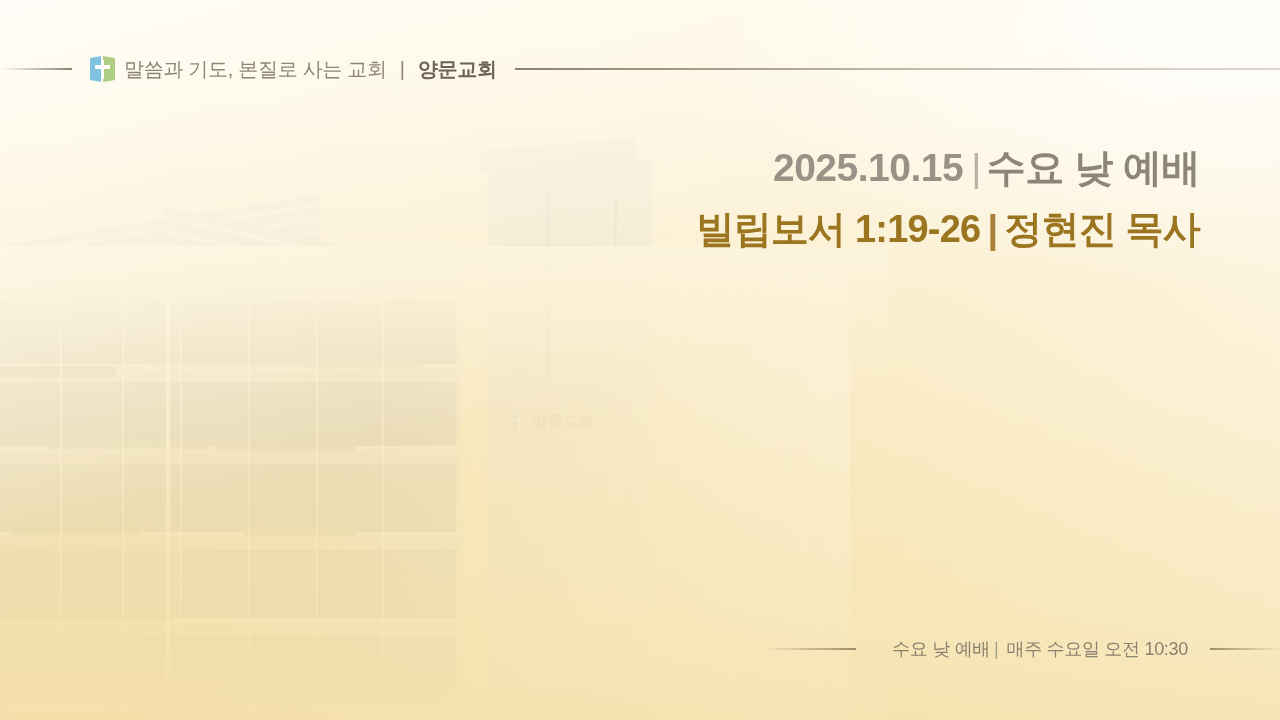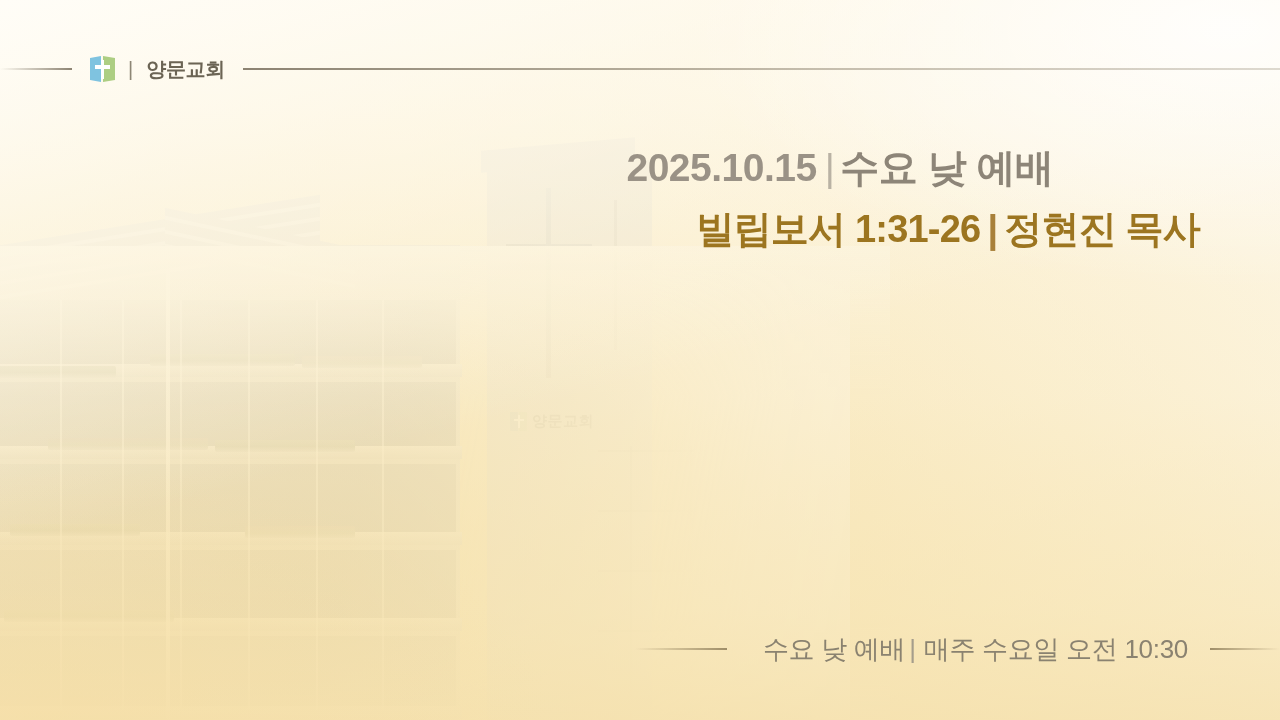--- a/index.html
+++ b/index.html
@@ -297,21 +297,20 @@
     width: 720px;
     text-align: right;
   }
   .eyebrow {
     font-size: 39px;
     font-weight: 700;
     color: #9a9286;
     letter-spacing: -0.5px;
     line-height: 1.05;
     white-space: nowrap;
-    text-align: center;
   }
   .eyebrow .bar {
     color: #b9b2a4;
     font-weight: 400;
     margin: 0 6px 0 8px;
   }
   .eyebrow .service {
     color: #8d8578;
   }
   .sermon-title {
@@ -353,21 +352,21 @@
     background: linear-gradient(90deg, rgba(150,133,96,0.0), rgba(143,126,90,0.85));
     flex: 0 0 auto;
   }
   .footer-rule.tail {
     background: linear-gradient(90deg, rgba(143,126,90,0.85), rgba(150,133,96,0.0));
     width: 70px;
     margin-left: 22px;
     margin-right: 0;
   }
   .footer-text {
-    font-size: 26px;
+    font-size: 18px;
     color: #8a8270;
     letter-spacing: -0.3px;
     margin-left: 36px;
     white-space: nowrap;
   }
   .footer-text .bar {
     color: #a59d8b;
     margin: 0 8px 0 4px;
   }
 </style>
@@ -463,34 +462,35 @@
 
   <div class="header">
     <div class="rule left"></div>
     <div class="header-brand">
       <span class="logo">
         <span class="panel-l"></span>
         <span class="panel-r"></span>
         <span class="cross-vert"></span>
         <span class="cross-horz"></span>
       </span>
+      <span class="header-tagline">말씀과 기도, 본질로 사는 교회</span>
       <span class="header-sep">|</span>
       <span class="header-church">양문교회</span>
     </div>
     <div class="rule right"></div>
   </div>
 
   <div class="content">
     <div class="eyebrow">
       <span>2025.10.15</span><span class="bar">|</span><span class="service">수요 낮 예배</span>
     </div>
 
 
     <div class="scripture">
-      <span>빌립보서 1:31-26</span><span class="bar">|</span><span>정현진 목사</span>
+      <span>빌립보서 1:19-26</span><span class="bar">|</span><span>정현진 목사</span>
     </div>
   </div>
 
   <div class="footer">
     <div class="footer-rule"></div>
     <div class="footer-text">
       <span>수요 낮 예배</span><span class="bar">|</span><span>매주 수요일 오전 10:30</span>
     </div>
     <div class="footer-rule tail"></div>
   </div>

